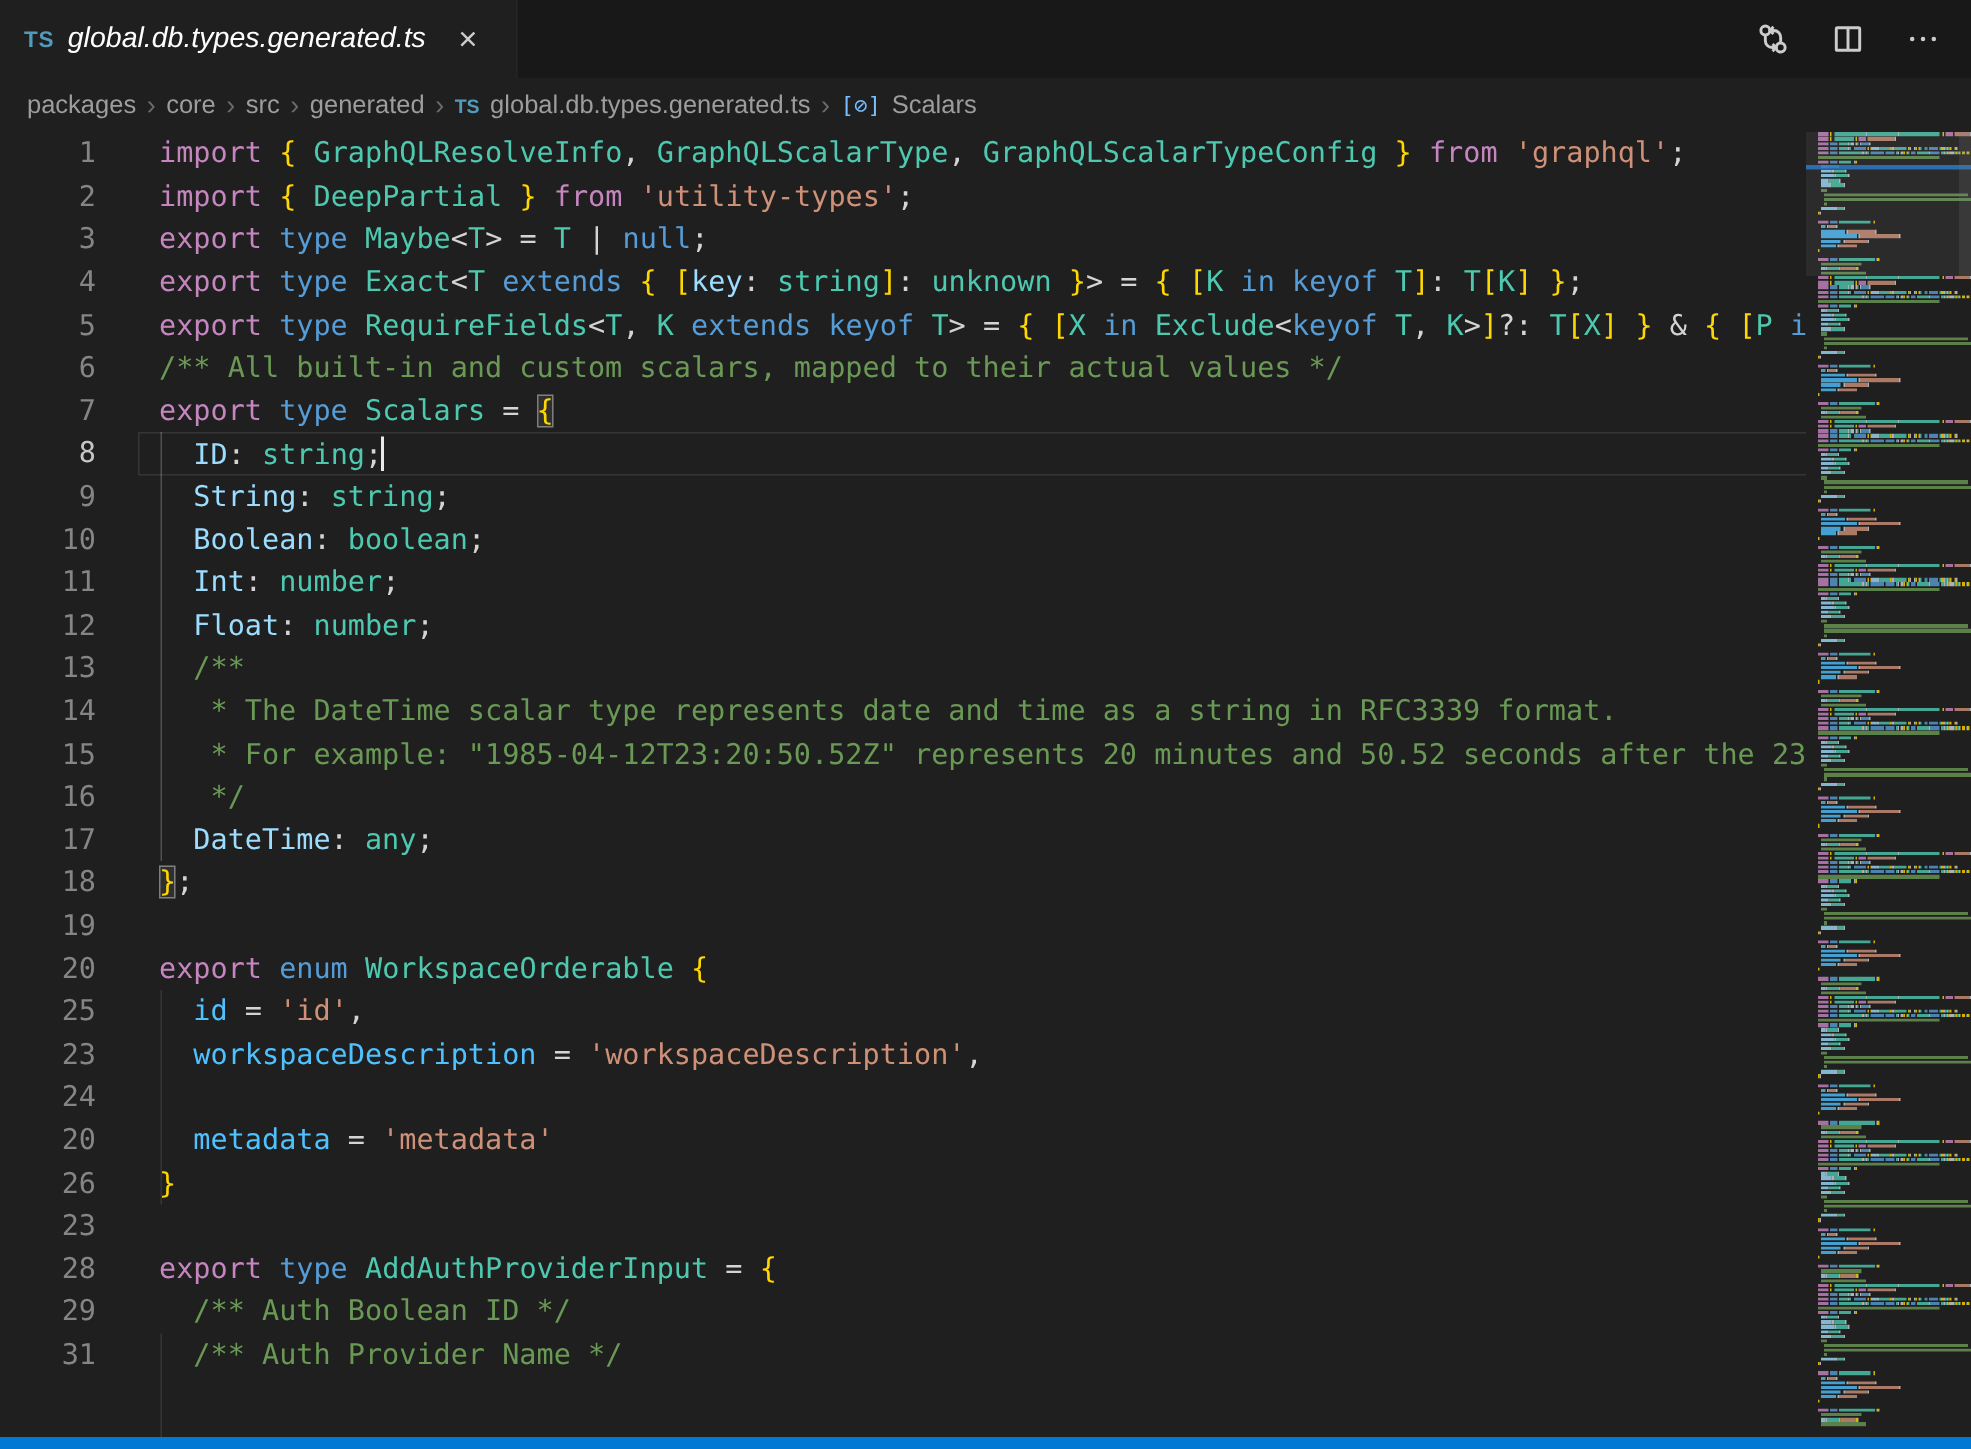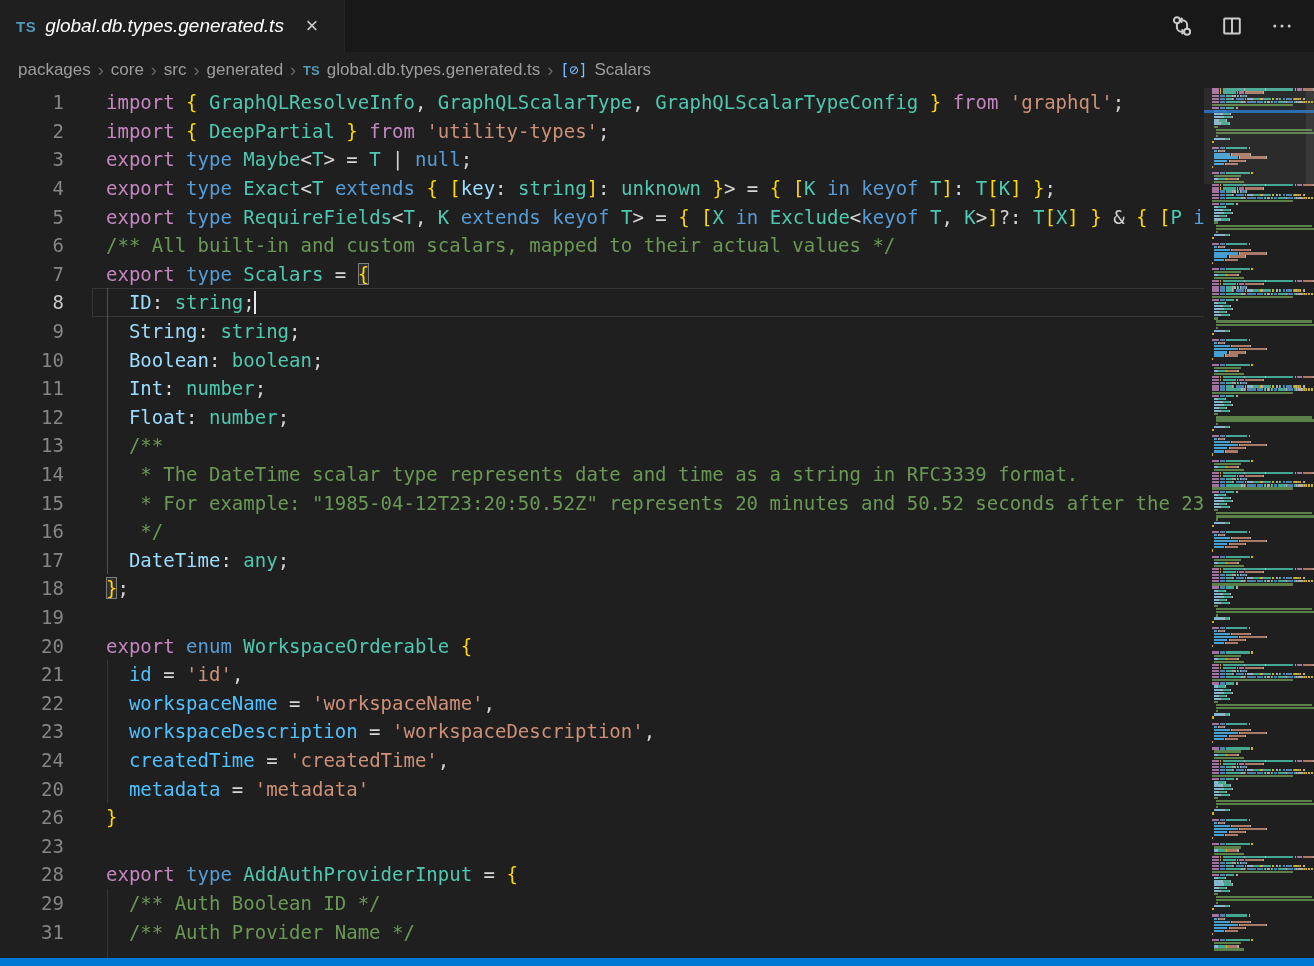--- a/index.html
+++ b/index.html
@@ -181,34 +181,29 @@
     </div>
     <div class="code-line">
       <span class="gutter">19</span>
       <span class="lc"></span>
     </div>
     <div class="code-line">
       <span class="gutter">20</span>
       <span class="lc"><span class="tk-k2">export</span><span class="tk-p"> </span><span class="tk-k1">enum</span><span class="tk-p"> </span><span class="tk-t">WorkspaceOrderable</span><span class="tk-p"> </span><span class="tk-b">{</span></span>
     </div>
     <div class="code-line">
-      <span class="gutter">21</span>
+      <span class="gutter">25</span>
       <span class="lc"><span class="tk-p">  </span><span class="tk-e">id</span><span class="tk-p"> = </span><span class="tk-s">'id'</span><span class="tk-p">,</span></span>
-    </div>
-    <div class="code-line">
-      <span class="gutter">22</span>
-      <span class="lc"><span class="tk-p">  </span><span class="tk-e">workspaceName</span><span class="tk-p"> = </span><span class="tk-s">'workspaceName'</span><span class="tk-p">,</span></span>
     </div>
     <div class="code-line">
       <span class="gutter">23</span>
       <span class="lc"><span class="tk-p">  </span><span class="tk-e">workspaceDescription</span><span class="tk-p"> = </span><span class="tk-s">'workspaceDescription'</span><span class="tk-p">,</span></span>
     </div>
     <div class="code-line">
       <span class="gutter">24</span>
-      <span class="lc"><span class="tk-p">  </span><span class="tk-e">createdTime</span><span class="tk-p"> = </span><span class="tk-s">'createdTime'</span><span class="tk-p">,</span></span>
     </div>
     <div class="code-line">
       <span class="gutter">20</span>
       <span class="lc"><span class="tk-p">  </span><span class="tk-e">metadata</span><span class="tk-p"> = </span><span class="tk-s">'metadata'</span></span>
     </div>
     <div class="code-line">
       <span class="gutter">26</span>
       <span class="lc"><span class="tk-b">}</span></span>
     </div>
     <div class="code-line">

